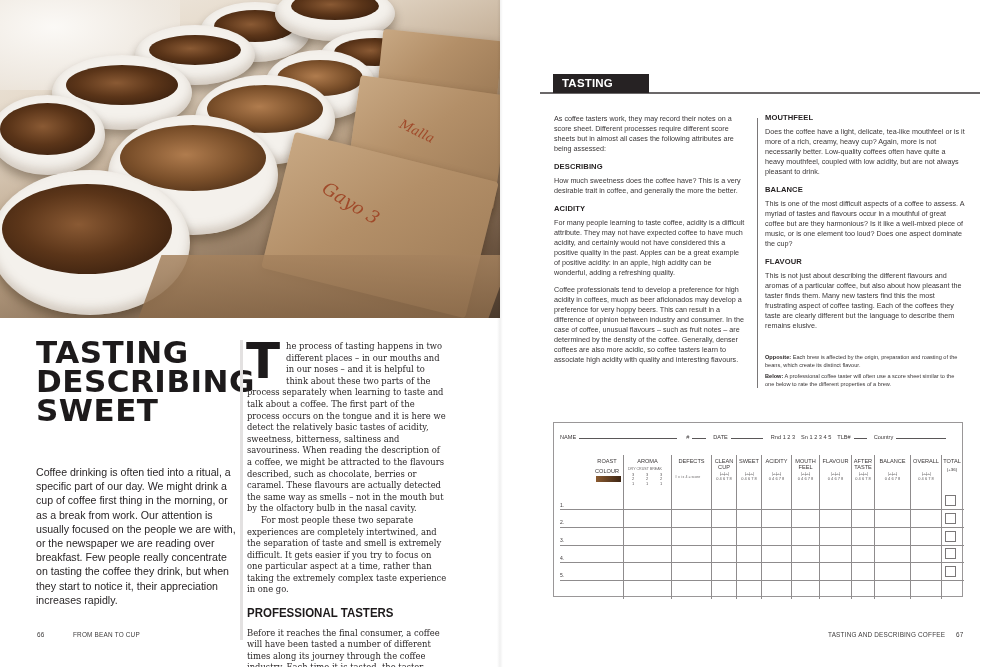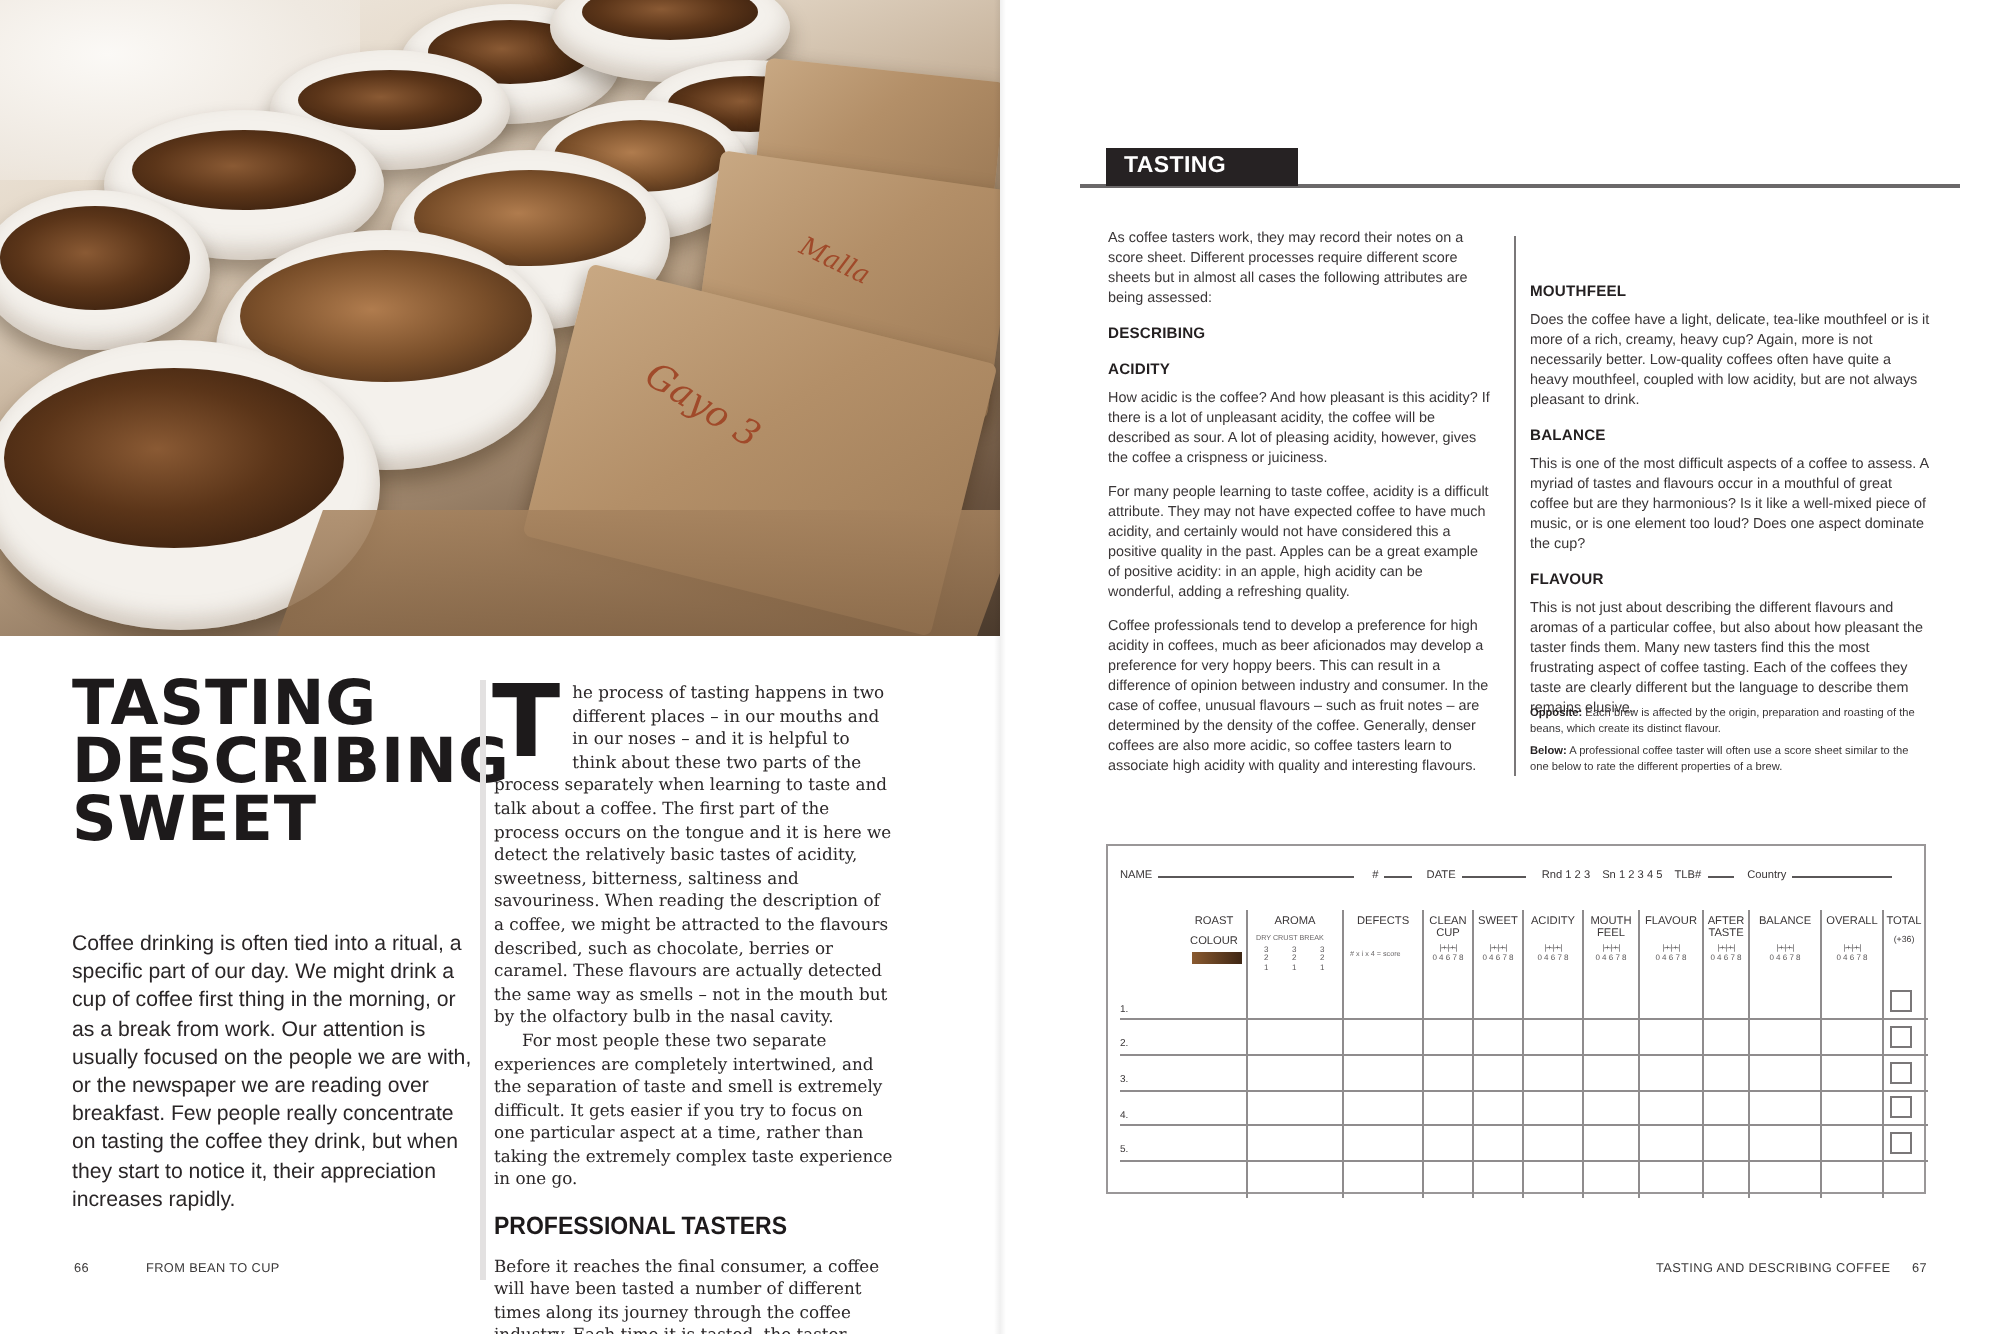--- a/index.html
+++ b/index.html
@@ -53,21 +53,21 @@
   .traits-rule { position: absolute; left: 540px; top: 92px; width: 440px; height: 1.5px; background: #6b6869; }
   .traits-tab { position: absolute; left: 553px; top: 74px; width: 96px; height: 19px; background: #262223;
     color: #fff; font-family: "Liberation Sans", sans-serif; font-weight: bold; font-size: 11.5px;
     line-height: 19px; padding-left: 9px; letter-spacing: 0.2px; }
 
   .tcol { position: absolute; font-family: "Liberation Sans", sans-serif; font-size: 7.2px;
     line-height: 10px; color: #3a3637; }
   .tcol p { margin-bottom: 7px; }
   .tcol h4 { font-size: 7.6px; font-weight: bold; color: #231f20; margin: 8px 0 4px 0; letter-spacing: 0.1px; }
   .tcol-a { left: 554px; top: 114px; width: 192px; }
-  .tcol-b { left: 765px; top: 113px; width: 200px; margin-top: 28px; }
+  .tcol-b { left: 765px; top: 113px; width: 200px; }
   .tcol-b h4:first-child { margin-top: 0; }
   .vrule { position: absolute; left: 757px; top: 118px; width: 1px; height: 270px; background: #7a7778; }
 
   .caption { position: absolute; left: 765px; top: 353px; width: 200px;
     font-family: "Liberation Sans", sans-serif; font-size: 5.6px; line-height: 8px; color: #3a3637; }
   .caption p { margin-bottom: 3px; }
   .caption b { font-weight: bold; color: #231f20; }
 
   
   .sheet { position: absolute; left: 553px; top: 422px; width: 410px; height: 175px;
@@ -165,22 +165,22 @@
 <div class="gutter"></div>
 
 <div class="page page-right" style="background:transparent;"></div>
 
 <div class="traits-rule"></div>
 <div class="traits-tab">TASTING TRAITS</div>
 
 <div class="tcol tcol-a">
   <p>As coffee tasters work, they may record their notes on a score sheet. Different processes require different score sheets but in almost all cases the following attributes are being assessed:</p>
   <h4>DESCRIBING</h4>
+  <p>How much sweetness does the coffee have? This is a very desirable trait in coffee, and generally the more the better.</p>
   <h4>ACIDITY</h4>
-  <p>How acidic is the coffee? And how pleasant is this acidity? If there is a lot of unpleasant acidity, the coffee will be described as sour. A lot of pleasing acidity, however, gives the coffee a crispness or juiciness.</p>
   <p>For many people learning to taste coffee, acidity is a difficult attribute. They may not have expected coffee to have much acidity, and certainly would not have considered this a positive quality in the past. Apples can be a great example of positive acidity: in an apple, high acidity can be wonderful, adding a refreshing quality.</p>
   <p>Coffee professionals tend to develop a preference for high acidity in coffees, much as beer aficionados may develop a preference for very hoppy beers. This can result in a difference of opinion between industry and consumer. In the case of coffee, unusual flavours – such as fruit notes – are determined by the density of the coffee. Generally, denser coffees are also more acidic, so coffee tasters learn to associate high acidity with quality and interesting flavours.</p>
 </div>
 
 <div class="vrule"></div>
 
 <div class="tcol tcol-b">
   <h4>MOUTHFEEL</h4>
   <p>Does the coffee have a light, delicate, tea-like mouthfeel or is it more of a rich, creamy, heavy cup? Again, more is not necessarily better. Low-quality coffees often have quite a heavy mouthfeel, coupled with low acidity, but are not always pleasant to drink.</p>
   <h4>BALANCE</h4>

